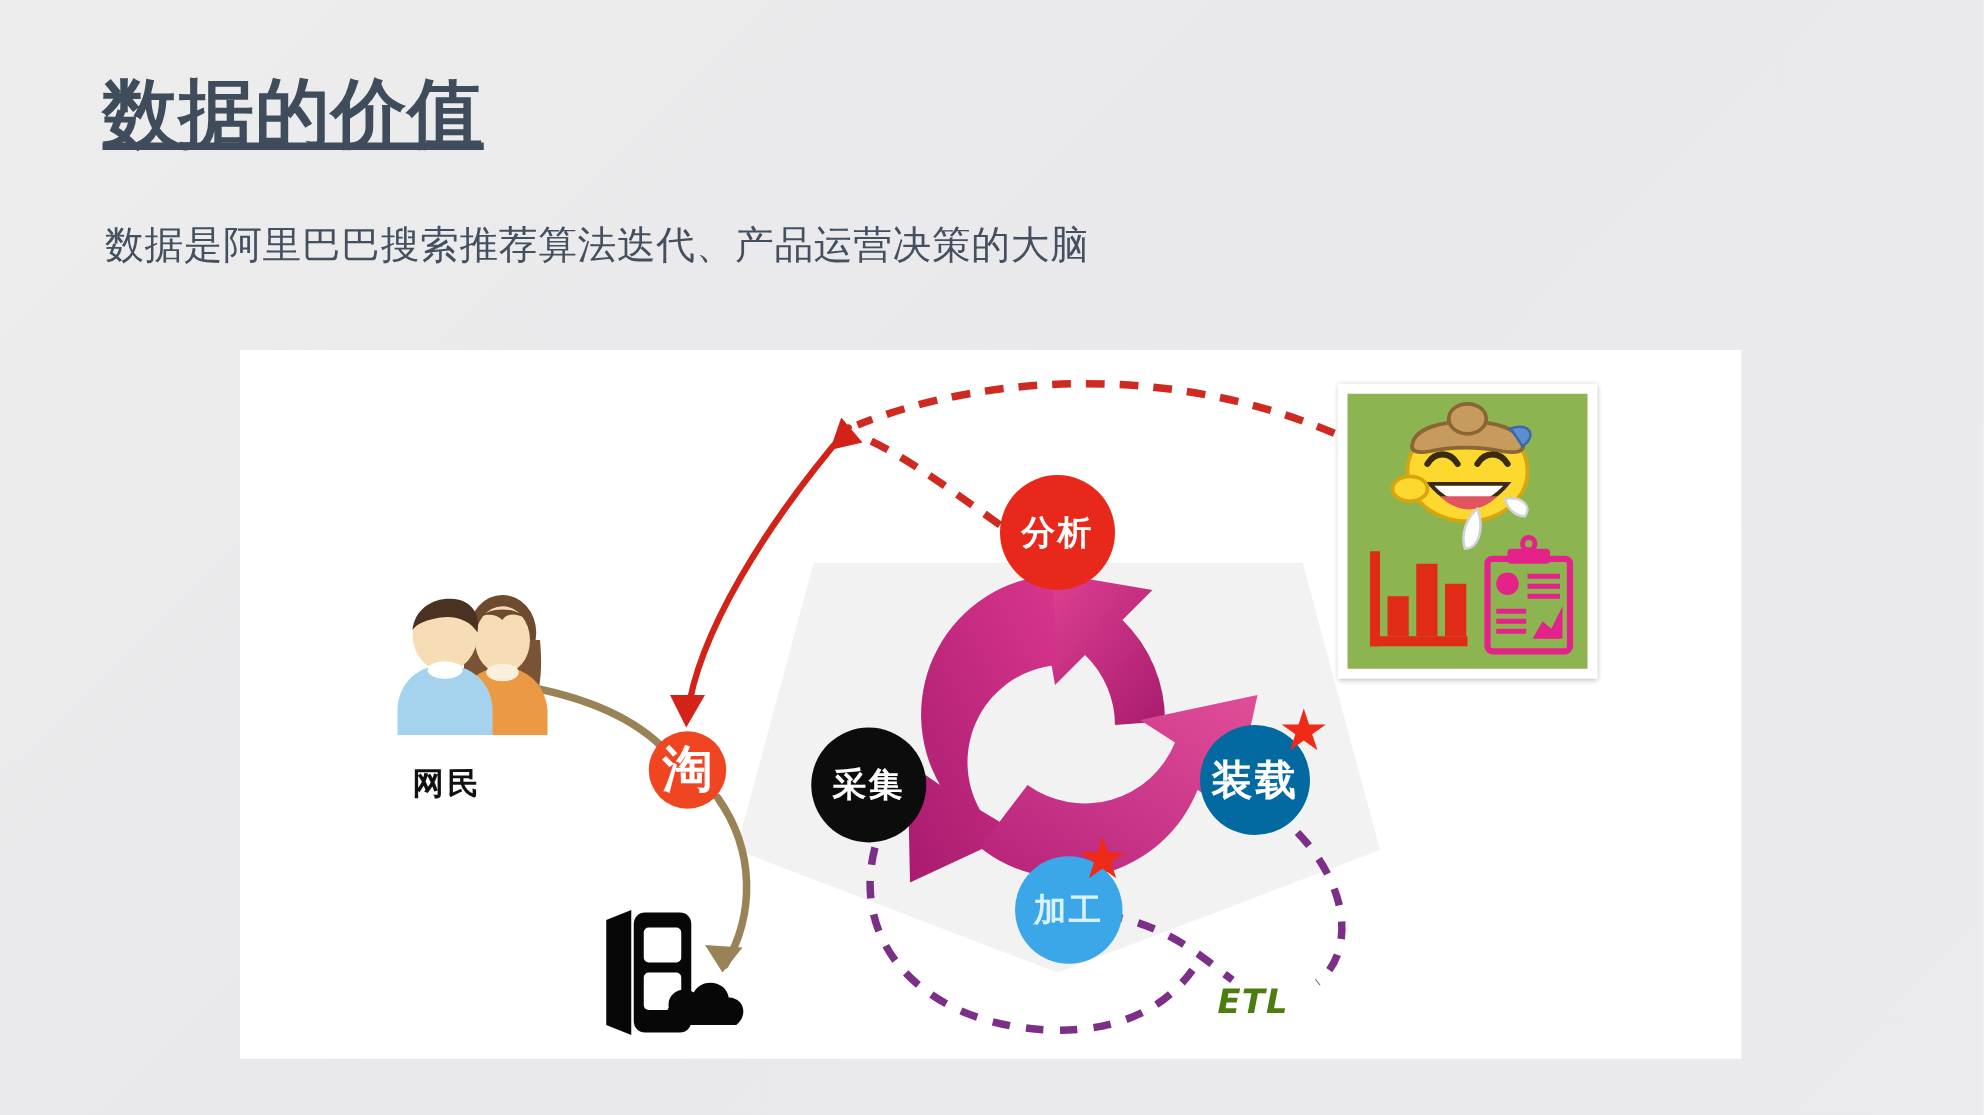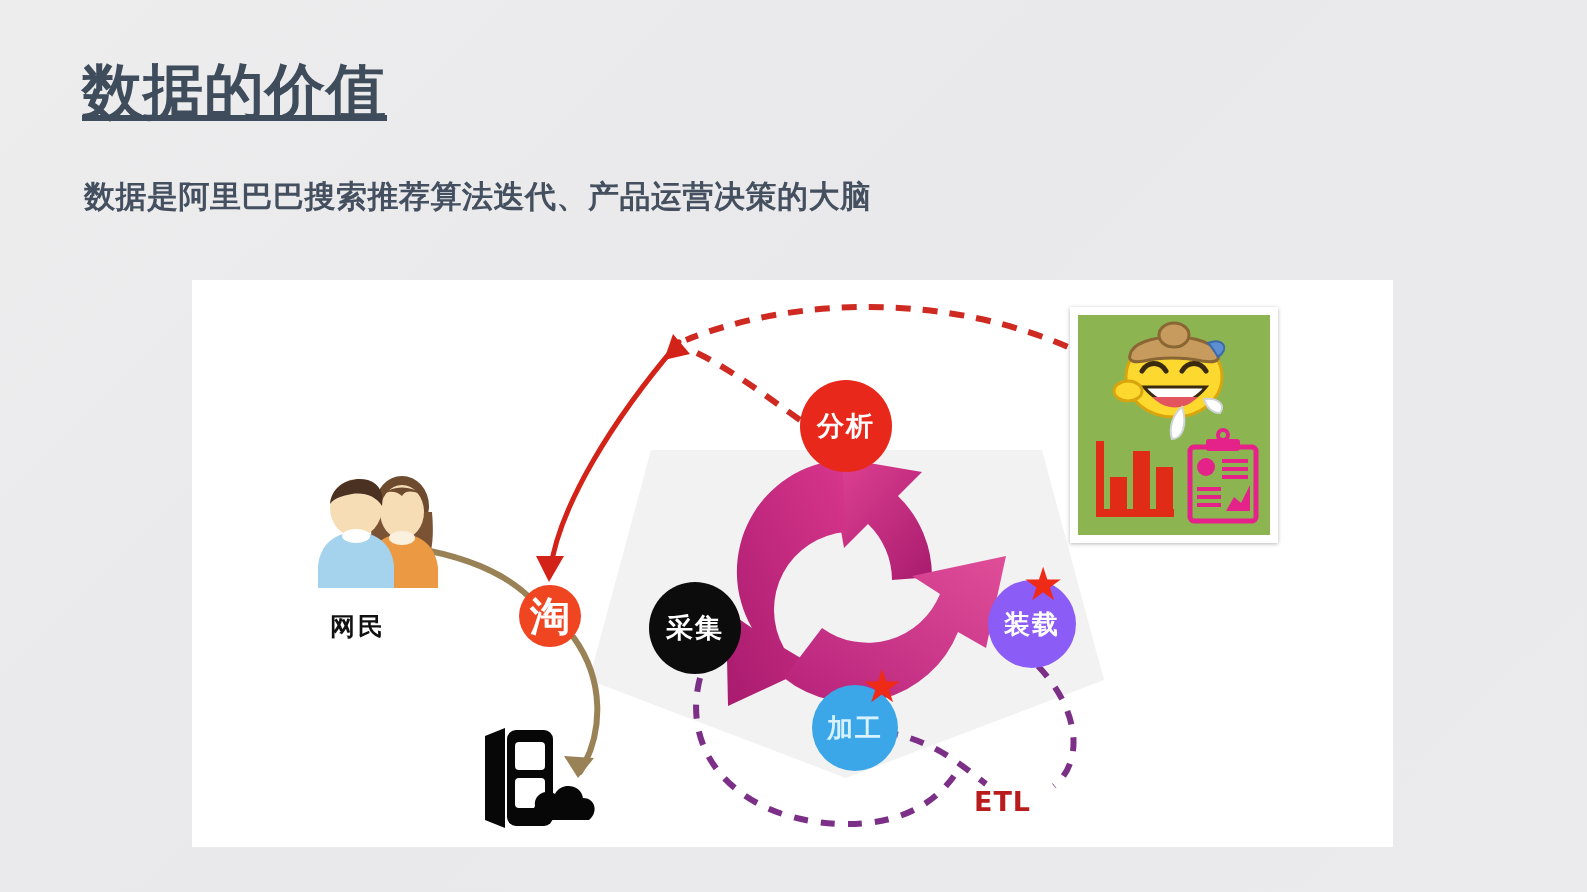--- a/index.html
+++ b/index.html
@@ -30,21 +30,21 @@
     color: #3f4c5b;
     line-height: 1.1;
     white-space: nowrap;
     text-decoration: underline;
   }
   .subtitle {
     position: absolute;
     left: 84px;
     top: 178px;
     font-size: 31px;
-    font-weight: 700;
+    font-weight: 400;
     letter-spacing: 0.5px;
     color: #44505f;
     line-height: 1.2;
     white-space: nowrap;
   }
 
   
   .canvas-panel {
     position: absolute;
     left: 192px;
@@ -127,22 +127,22 @@
   
   .node-analyze {
     left: 608px; top: 100px; width: 92px; height: 92px;
     background: #e8281a; color: #fff; font-size: 27px;
   }
   .node-collect {
     left: 457px; top: 302px; width: 92px; height: 92px;
     background: #0c0c0c; color: #fff; font-size: 27px; text-align: right;
   }
   .node-load {
-    left: 796px; top: 300px; width: 88px; height: 88px;
-    background: #8b5cf6; color: #fff; font-size: 26px;
+    left: 768px; top: 300px; width: 88px; height: 88px;
+    background: #0369a1; color: #fff; font-size: 33px;
   }
   .node-process {
     left: 620px; top: 405px; width: 86px; height: 86px;
     background: #3ba7e8; color: #d8f2ff; font-size: 26px;
   }
 
   .star {
     position: absolute;
     width: 46px;
     height: 46px;
@@ -153,22 +153,23 @@
   }
   .star-load { left: 828px; top: 281px; }
   .star-process { left: 667px; top: 383px; }
 
   .etl-label {
     position: absolute;
     left: 782px;
     top: 506px;
     font-size: 27px;
     font-weight: 700;
-    color: #b91c1c;
+    color: #4d7c0f;
     letter-spacing: 1px;
+    font-style: italic;
   }
 
   
   .green-card {
     position: absolute;
     left: 878px;
     top: 27px;
     width: 208px;
     height: 236px;
     background: #ffffff;

